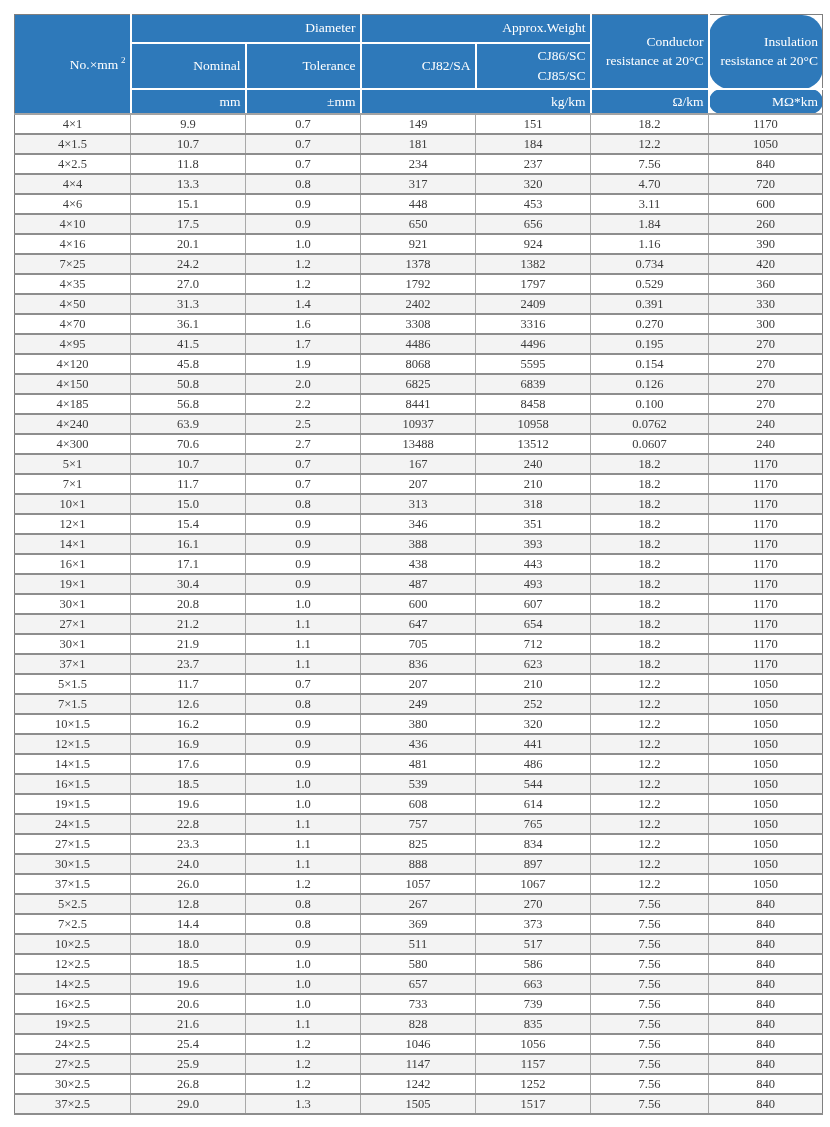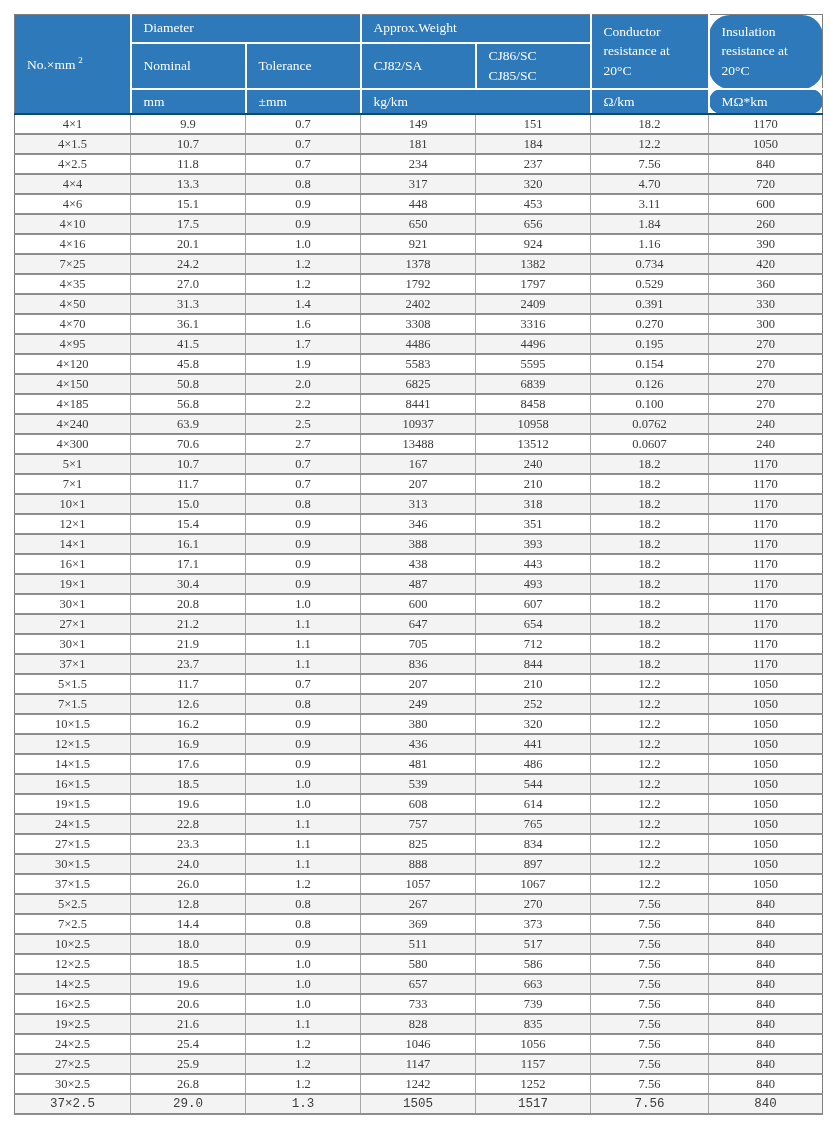--- a/index.html
+++ b/index.html
@@ -18,52 +18,52 @@
     table-layout: fixed;
     width: 808px;
   }
   
   thead th {
     background: var(--header-bg, #2e79ba);
     color: var(--header-text, #ffffff);
     font-weight: normal;
     font-size: 13.5px;
     line-height: 1.45;
-    text-align: left;
+    text-align: right;
     vertical-align: middle;
-    padding: 2px 12px;
+    padding: 2px 4px;
     border: 2px solid #ffffff;
   }
   tr.h-top th    { height: 28px; }
   tr.h-mid th    { height: 46px; }
   tr.h-units th  { height: 22px; }
   
   th.et { border-top: 1px solid #7f7f7f; }
   th.el { border-left: 1px solid #7f7f7f; }
   th.er { border-right: 1px solid #7f7f7f; border-radius: 21px; }
-  th.eb { border-bottom: 2px solid #0c4a6e; }
+  th.eb { border-bottom: 2px solid #a3a3a3; }
   sup.size-sup { font-size: 9px; }
   
   tbody td {
     text-align: center;
     vertical-align: middle;
     font-size: 12.5px;
     color: #3c3c3c;
     height: 18px;
     line-height: 18px;
     padding: 0 2px;
     border-left: 1px solid #a8a8a8;
     border-right: 1px solid #a8a8a8;
     border-top: 2px solid #8d8d8d;
     background: #ffffff;
     overflow: hidden;
     white-space: nowrap;
   }
   tbody tr:nth-child(even) td { background: var(--row-alt, #f3f3f3); }
-  tbody tr:last-child td { border-bottom: 2px solid #8d8d8d; font-family: Liberation Mono, monospace; }
+  tbody tr:last-child td { border-bottom: 2px solid #8d8d8d; }
   tbody td:first-child { border-left: 1px solid #7f7f7f; }
   tbody td:last-child  { border-right: 1px solid #7f7f7f; }
 </style>
 </head>
 <body>
 
 <div class="table-wrap">
   <table class="spec-table">
     <colgroup>
       <col style="width:116px">
@@ -202,21 +202,21 @@
           <td>1.7</td>
           <td>4486</td>
           <td>4496</td>
           <td>0.195</td>
           <td>270</td>
         </tr>
         <tr>
           <td>4×120</td>
           <td>45.8</td>
           <td>1.9</td>
-          <td>5583</td>
+          <td>8068</td>
           <td>5595</td>
           <td>0.154</td>
           <td>270</td>
         </tr>
         <tr>
           <td>4×150</td>
           <td>50.8</td>
           <td>2.0</td>
           <td>6825</td>
           <td>6839</td>
@@ -338,21 +338,21 @@
           <td>705</td>
           <td>712</td>
           <td>18.2</td>
           <td>1170</td>
         </tr>
         <tr>
           <td>37×1</td>
           <td>23.7</td>
           <td>1.1</td>
           <td>836</td>
-          <td>844</td>
+          <td>623</td>
           <td>18.2</td>
           <td>1170</td>
         </tr>
         <tr>
           <td>5×1.5</td>
           <td>11.7</td>
           <td>0.7</td>
           <td>207</td>
           <td>210</td>
           <td>12.2</td>

